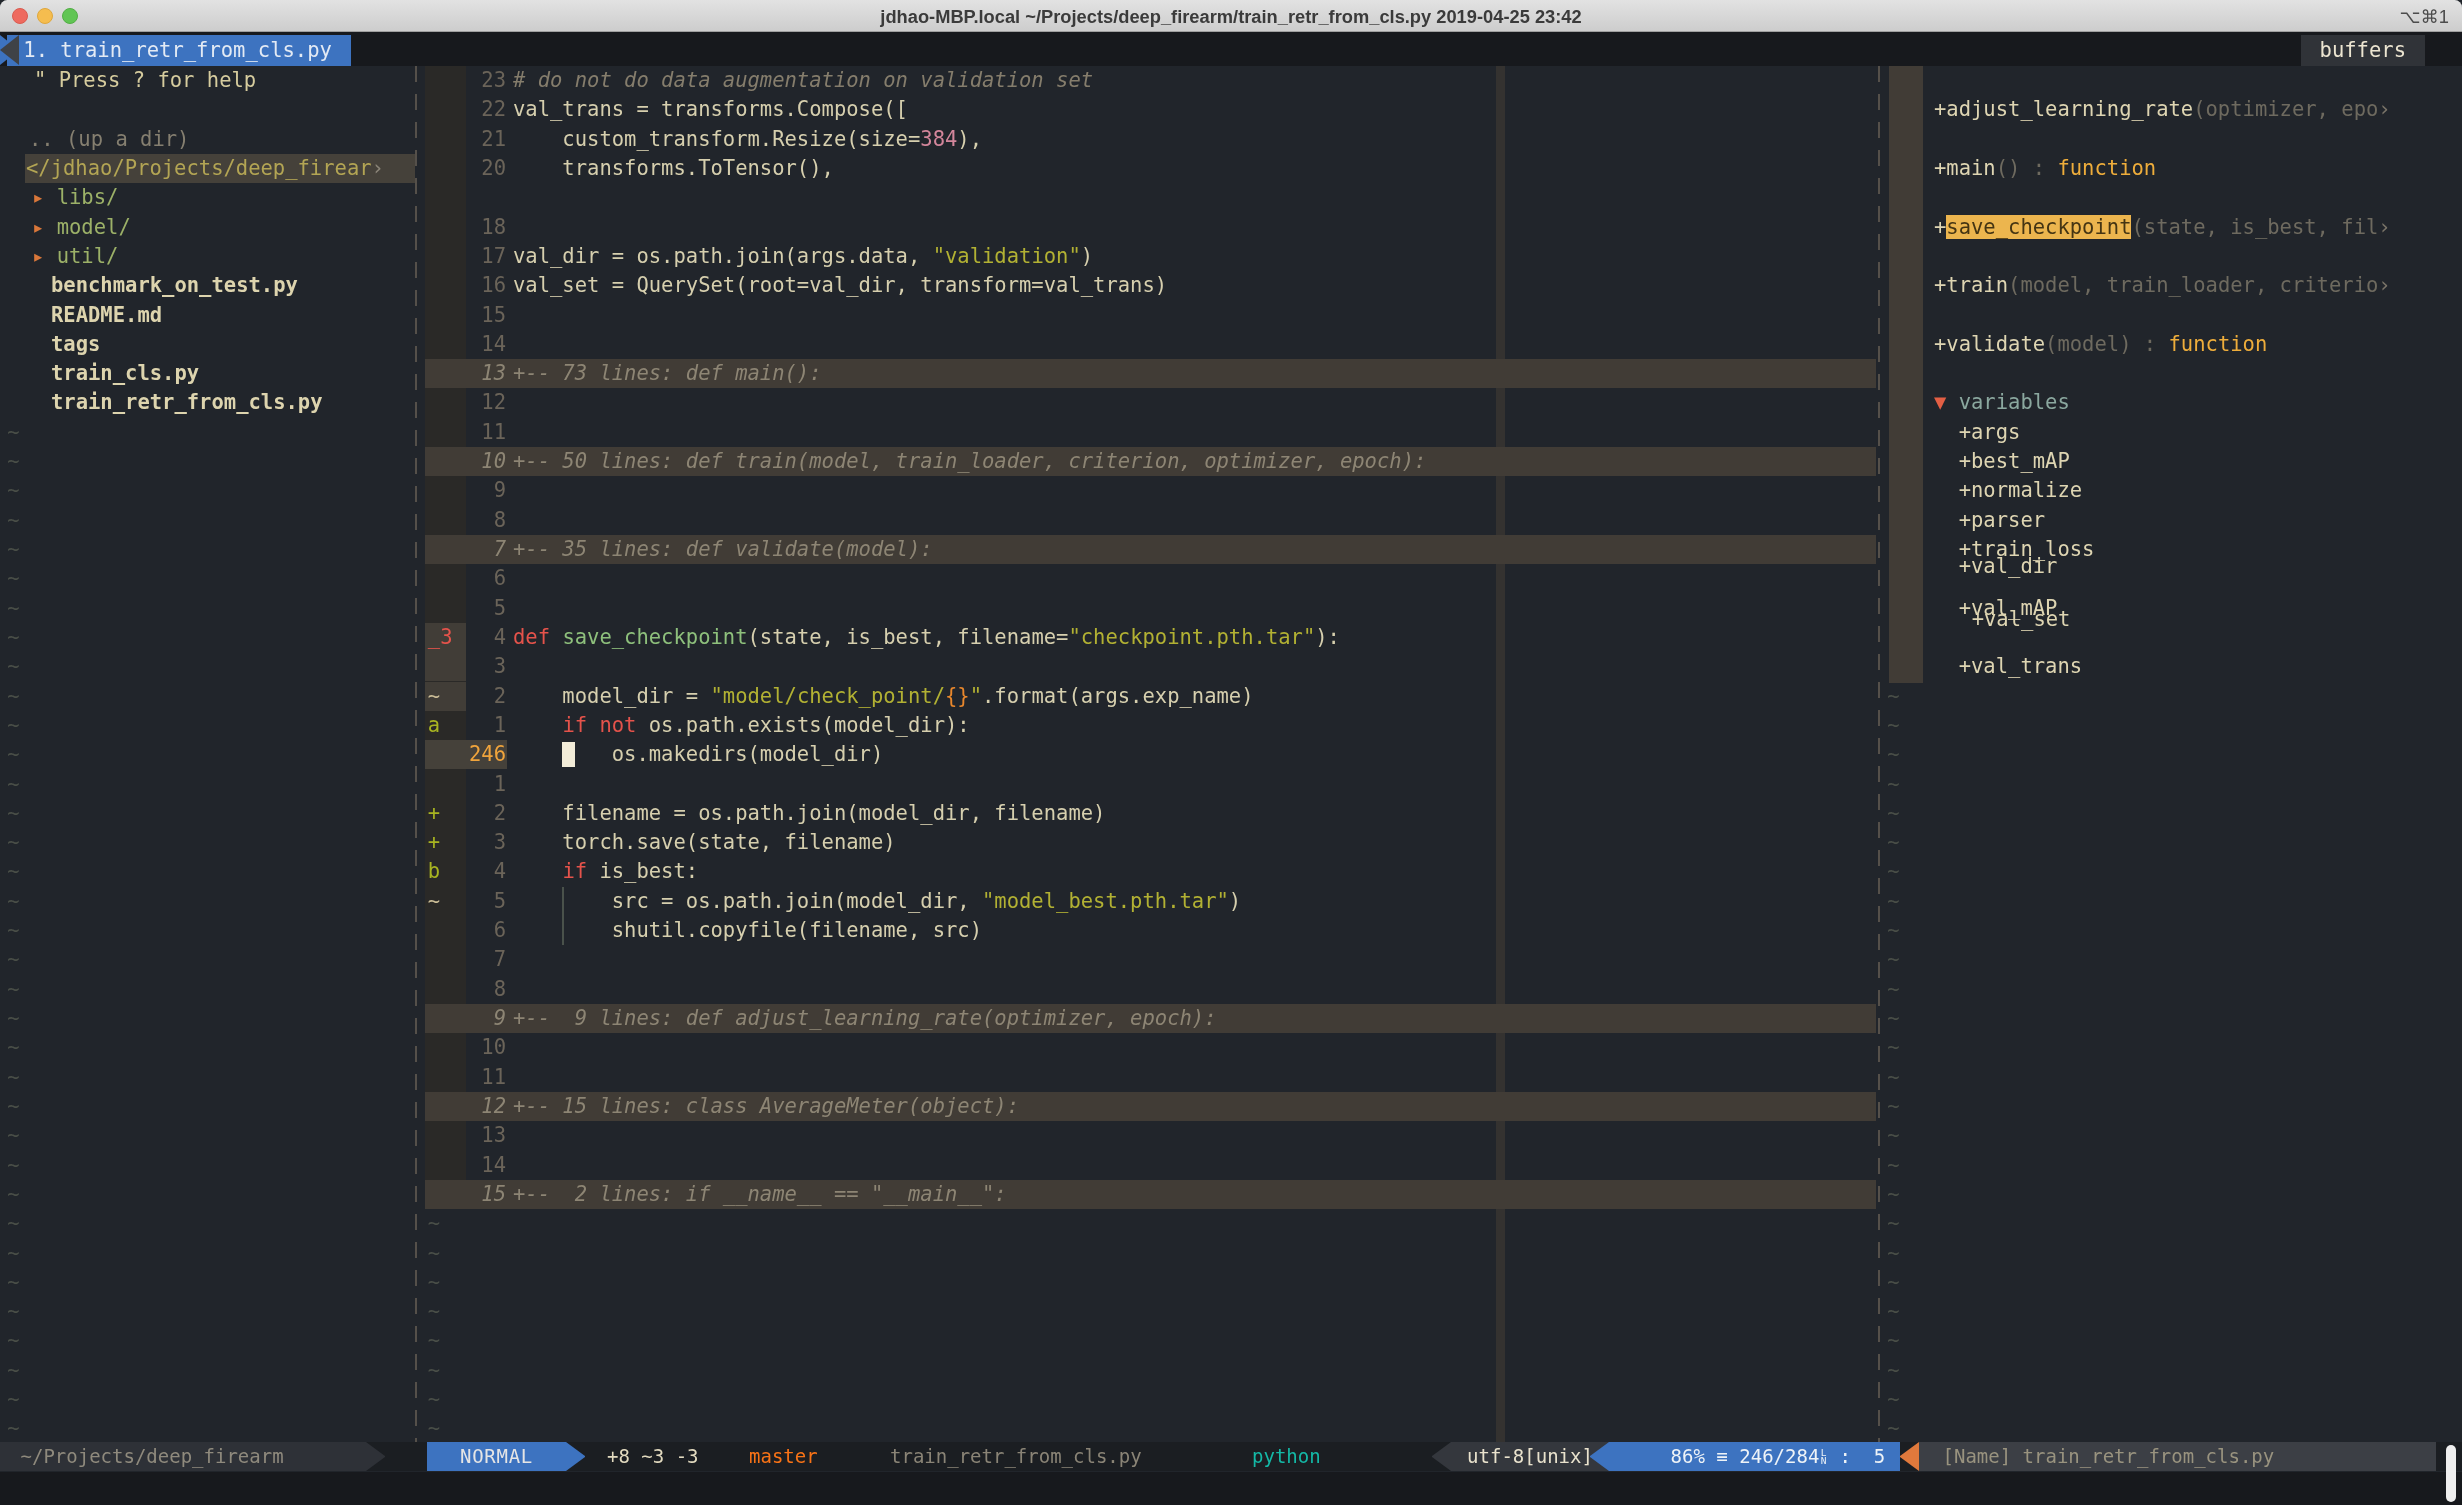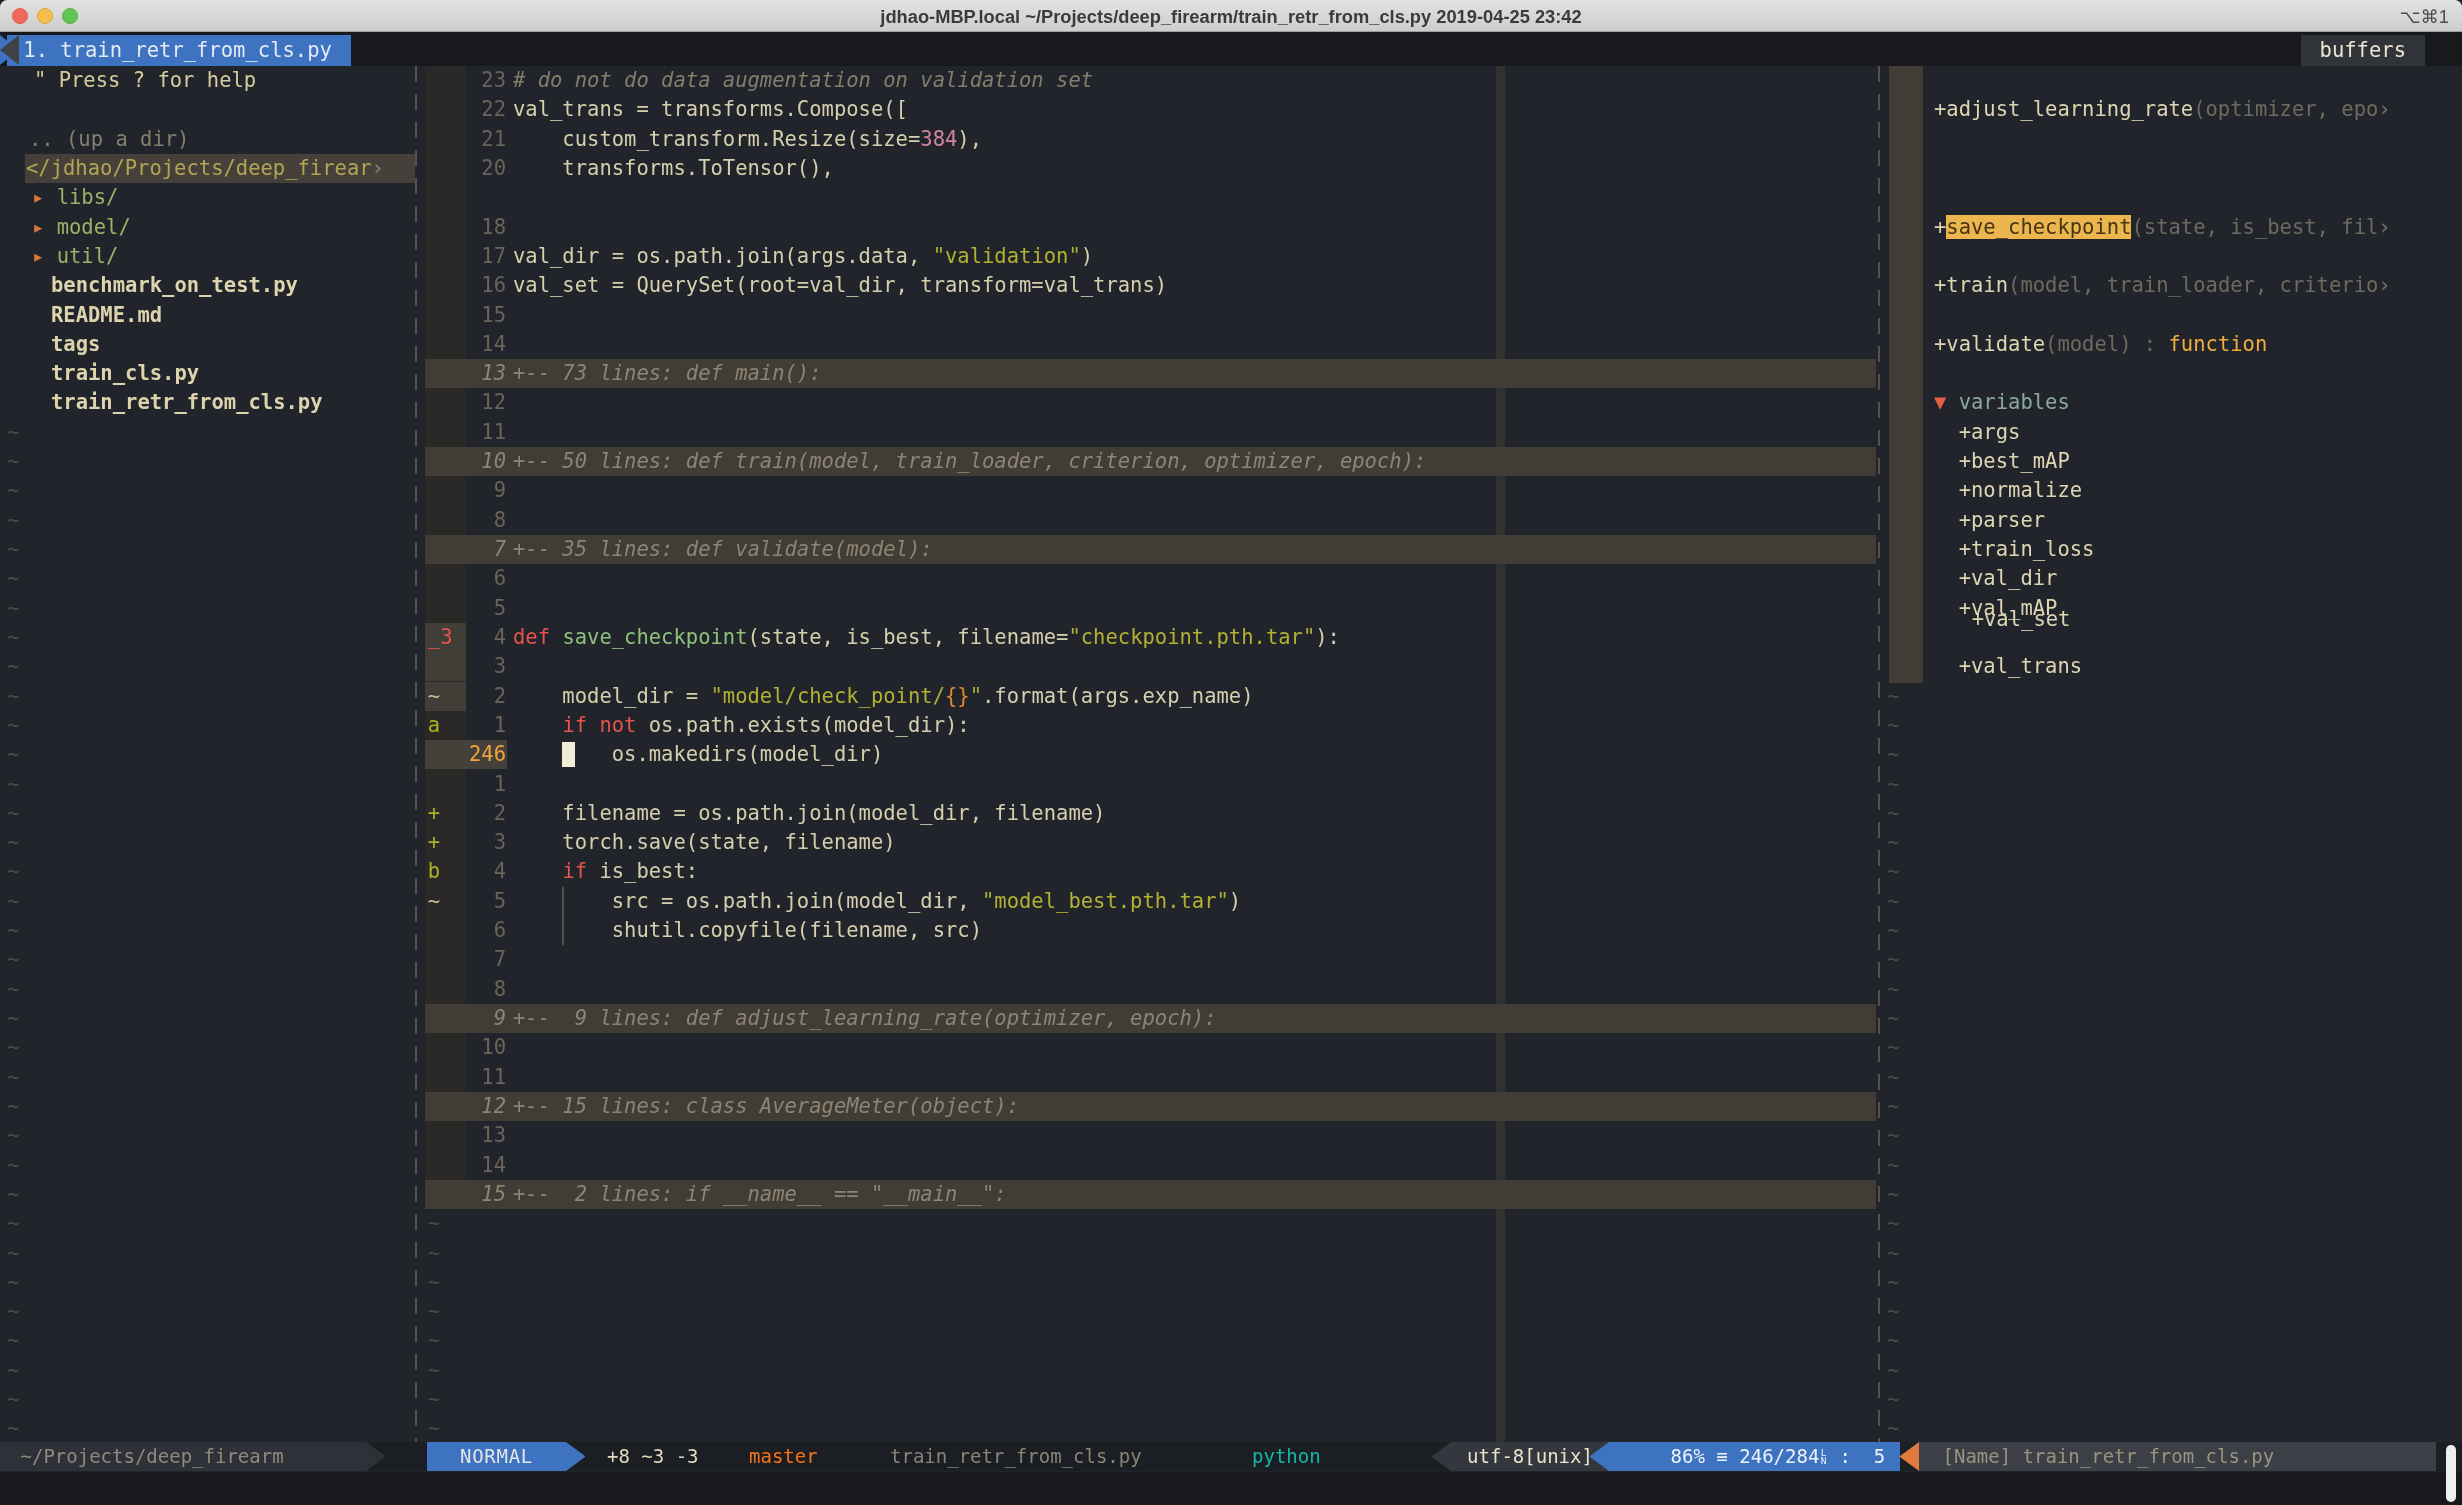--- a/index.html
+++ b/index.html
@@ -223,34 +223,35 @@
         <div class="row" style="top: 1260px;"><span class="tilde" style="position:absolute;left:8.8px">~</span></div>
         <div class="row" style="top: 1290px;"><span class="tilde" style="position:absolute;left:8.8px">~</span></div>
         <div class="row" style="top: 1319px;"><span class="tilde" style="position:absolute;left:8.8px">~</span></div>
         <div class="row" style="top: 1348px;"><span class="tilde" style="position:absolute;left:8.8px">~</span></div>
       </div>
     <div id="tagbar-pane" class="pane">
       <div id="tb-band" class="abs"></div>
     <div class="row" style="top: 0px;"><span class="tb-txt"></span></div>
         <div class="row" style="top: 29px;"><span class="tb-txt"><span class="tb-name">+adjust_learning_rate</span><span class="tb-sig">(optimizer, epo</span><span class="tb-trunc">›</span></span></div>
         <div class="row" style="top: 59px;"><span class="tb-txt"></span></div>
+        <div class="row" style="top: 88px;"><span class="tb-txt"><span class="tb-name">+main</span><span class="tb-sig">()</span><span class="tb-sig"> : </span><span class="tb-kind">function</span></span></div>
         <div class="row" style="top: 117px;"><span class="tb-txt"></span></div>
         <div class="row" style="top: 147px;"><span class="tb-txt"><span class="tb-name">+</span><span class="tb-name tb-hl">save_checkpoint</span><span class="tb-sig">(state, is_best, fil</span><span class="tb-trunc">›</span></span></div>
         <div class="row" style="top: 176px;"><span class="tb-txt"></span></div>
         <div class="row" style="top: 205px;"><span class="tb-txt"><span class="tb-name">+train</span><span class="tb-sig">(model, train_loader, criterio</span><span class="tb-trunc">›</span></span></div>
         <div class="row" style="top: 235px;"><span class="tb-txt"></span></div>
         <div class="row" style="top: 264px;"><span class="tb-txt"><span class="tb-name">+validate</span><span class="tb-sig">(model)</span><span class="tb-sig"> : </span><span class="tb-kind">function</span></span></div>
         <div class="row" style="top: 293px;"><span class="tb-txt"></span></div>
         <div class="row" style="top: 352px;"><span class="tb-txt"><span class="tb-name">  +args</span></span></div>
         <div class="row" style="top: 322px;"><span class="tb-txt"><span class="tb-tri">▼ </span><span class="tb-varlabel">variables</span></span></div>
         <div class="row" style="top: 381px;"><span class="tb-txt"><span class="tb-name">  +best_mAP</span></span></div>
         <div class="row" style="top: 410px;"><span class="tb-txt"><span class="tb-name">  +normalize</span></span></div>
         <div class="row" style="top: 440px;"><span class="tb-txt"><span class="tb-name">  +parser</span></span></div>
         <div class="row" style="top: 469px;"><span class="tb-txt"><span class="tb-name">  +train_loss</span></span></div>
-        <div class="row" style="top: 498px;"><span class="tb-txt"><span class="tb-name">  +val_dir</span></span></div>
+        <div class="row" style="top: 486px;"><span class="tb-txt"><span class="tb-name">  +val_dir</span></span></div>
         <div class="row" style="top: 528px;"><span class="tb-txt"><span class="tb-name">  +val_mAP</span></span></div>
         <div class="row" style="top: 539px; margin-left: 13px;"><span class="tb-txt"><span class="tb-name">  +val_set</span></span></div>
         <div class="row" style="top: 586px;"><span class="tb-txt"><span class="tb-name">  +val_trans</span></span></div>
         <div class="row" style="top: 616px;"><span class="tilde" style="position:absolute;left:7.3px">~</span></div>
         <div class="row" style="top: 645px;"><span class="tilde" style="position:absolute;left:7.3px">~</span></div>
         <div class="row" style="top: 674px;"><span class="tilde" style="position:absolute;left:7.3px">~</span></div>
         <div class="row" style="top: 704px;"><span class="tilde" style="position:absolute;left:7.3px">~</span></div>
         <div class="row" style="top: 733px;"><span class="tilde" style="position:absolute;left:7.3px">~</span></div>
         <div class="row" style="top: 762px;"><span class="tilde" style="position:absolute;left:7.3px">~</span></div>
         <div class="row" style="top: 791px;"><span class="tilde" style="position:absolute;left:7.3px">~</span></div>

